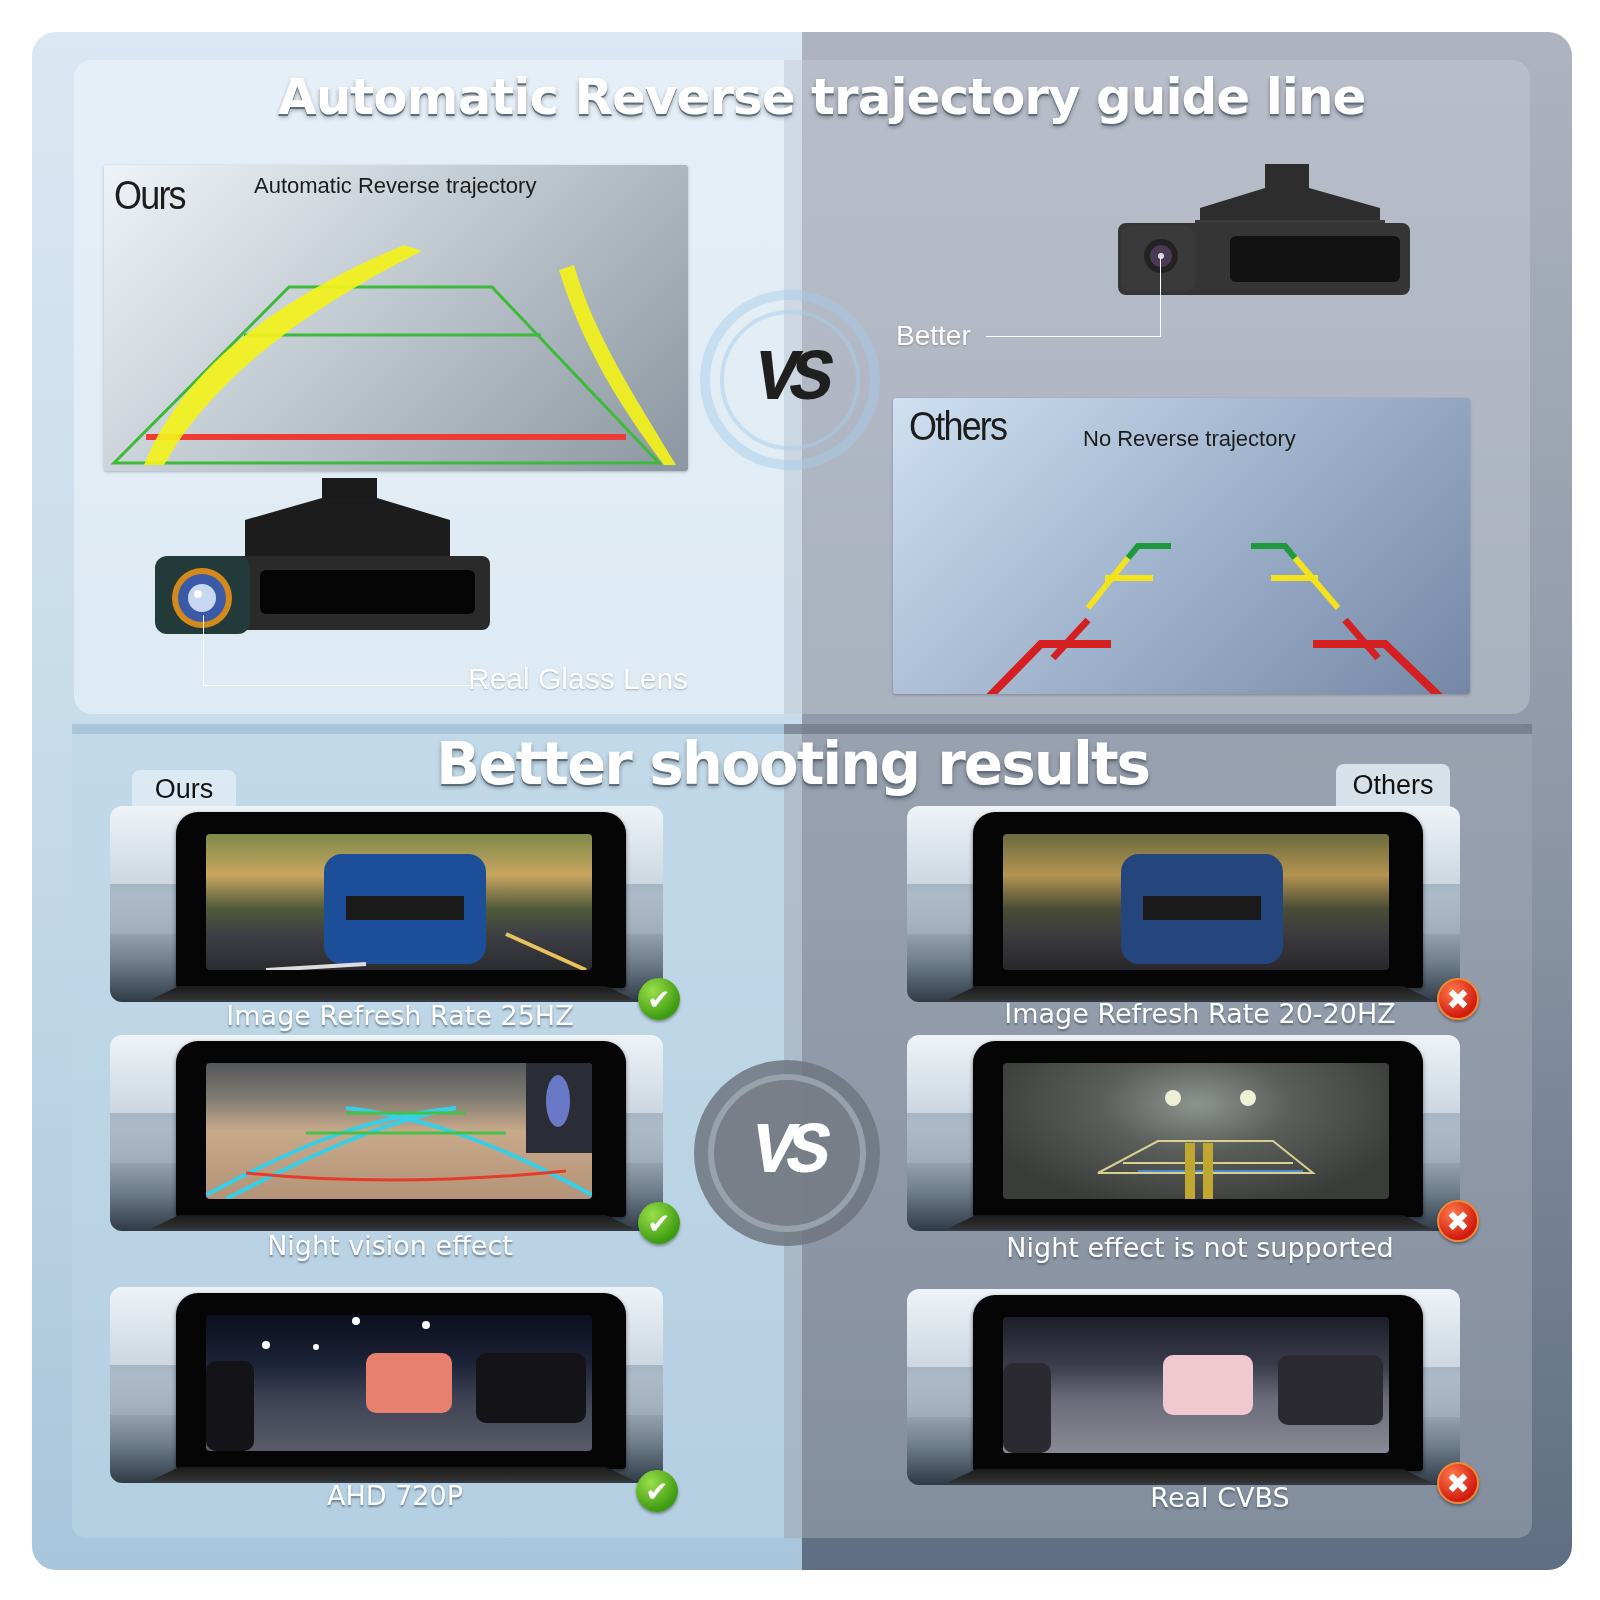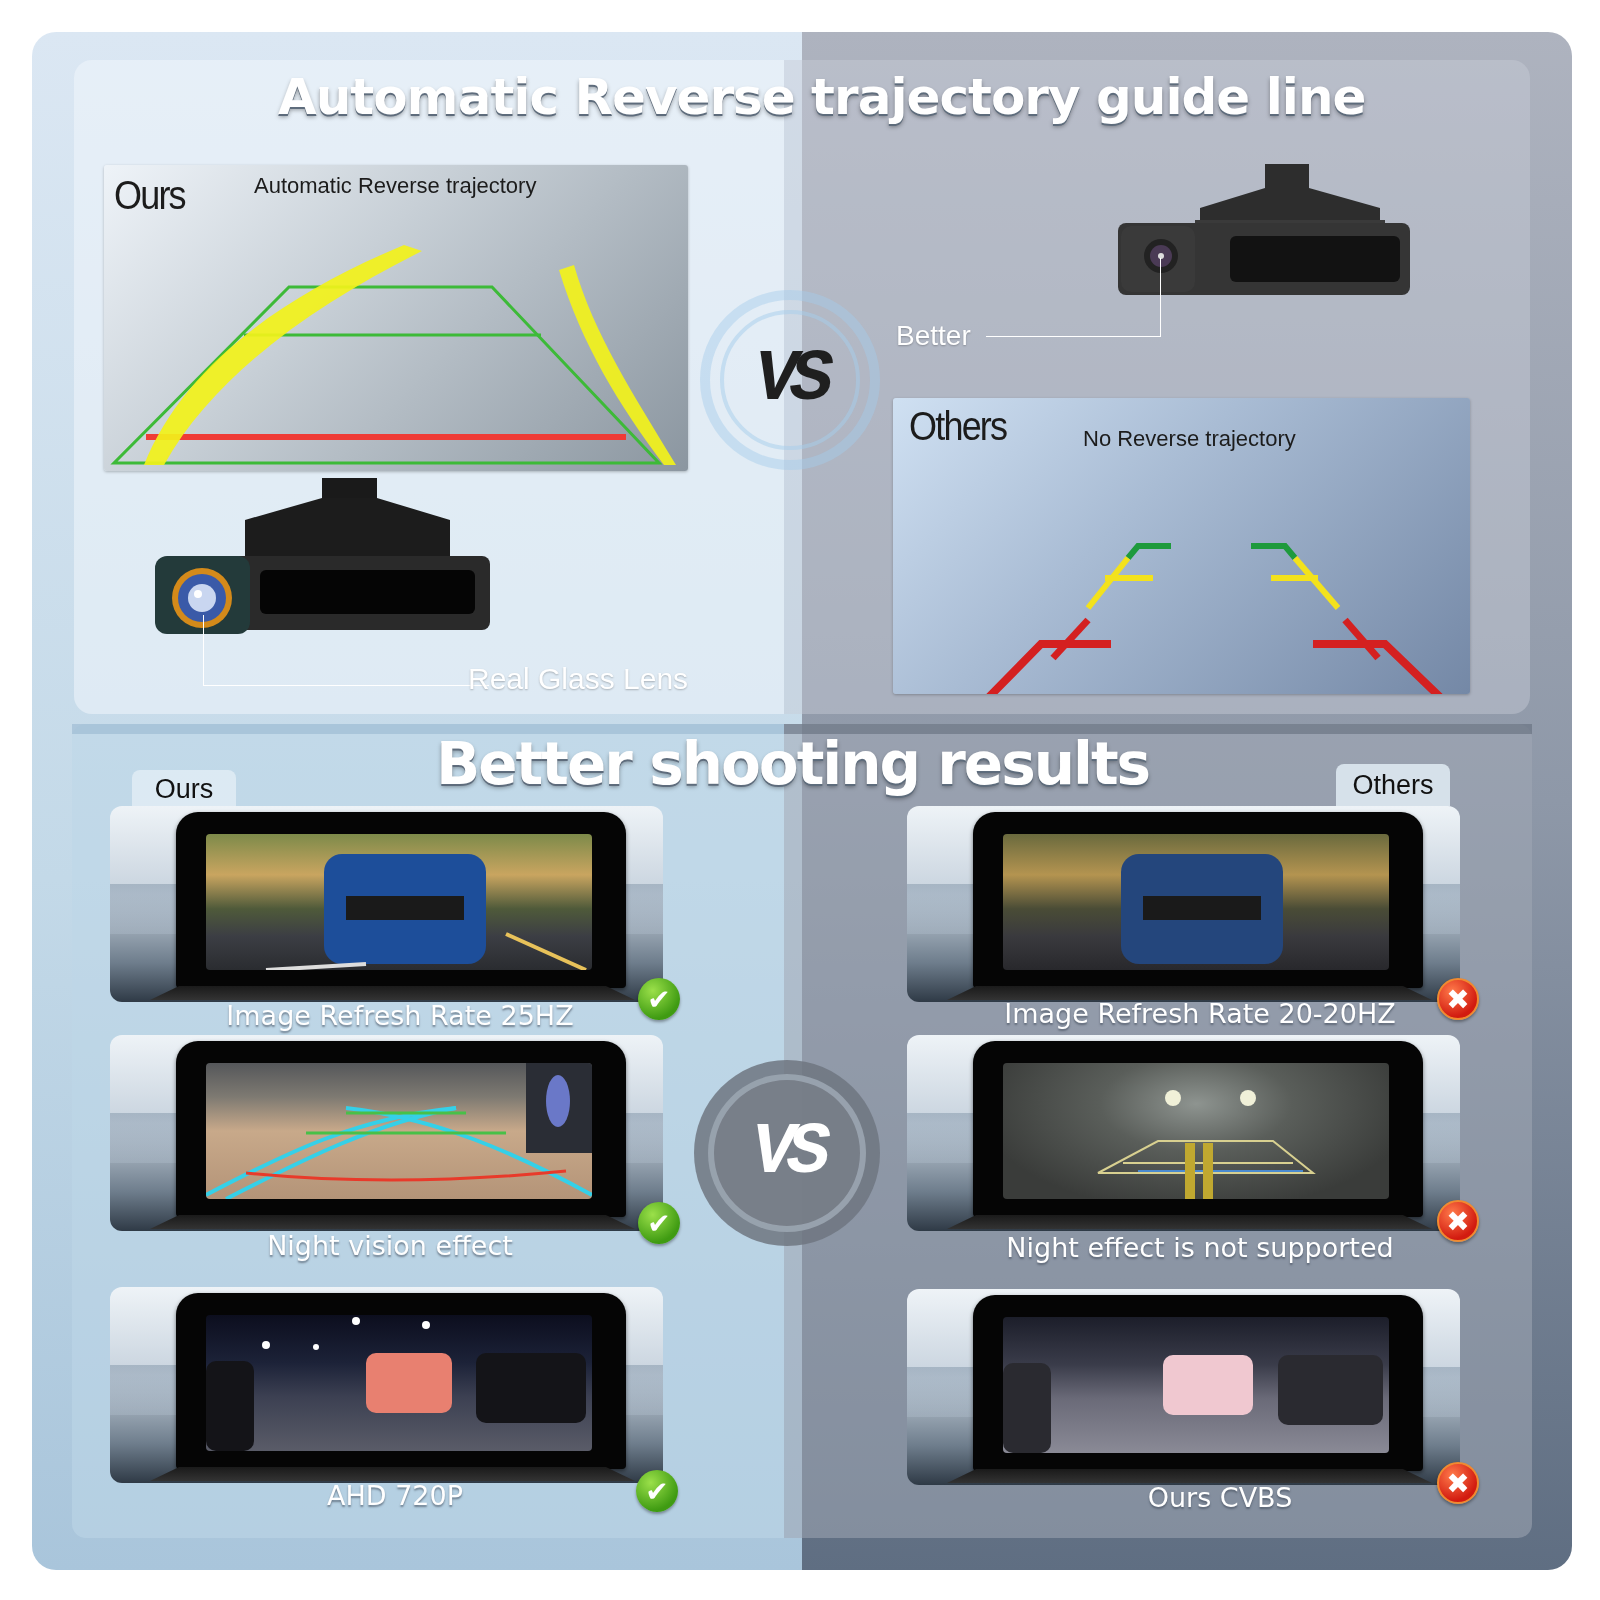--- a/index.html
+++ b/index.html
@@ -254,14 +254,14 @@
     <div class="screen" style="background:linear-gradient(180deg,#1c1e2a 0%,#3a3c4a 35%,#6a6a78 60%,#8a8a96 100%);">
       <svg width="386" height="136">
           <rect x="160" y="38" width="90" height="60" rx="10" fill="#f0c8d0"></rect>
           <rect x="275" y="38" width="105" height="70" rx="10" fill="#2a2a30"></rect>
           <rect x="0" y="46" width="48" height="90" rx="10" fill="#2a2a30"></rect>
         </svg>
     </div>
   </div>
   <div class="monitor-base"></div>
 </div>
-<div class="cap" style="left:930px;top:1482px;width:580px;">Ours CVBS</div>
+<div class="cap" style="left:930px;top:1482px;width:580px;">Real CVBS</div>
 <div class="badge no" style="left:1437px;top:1462px;">✖</div>
 
 </body></html>

